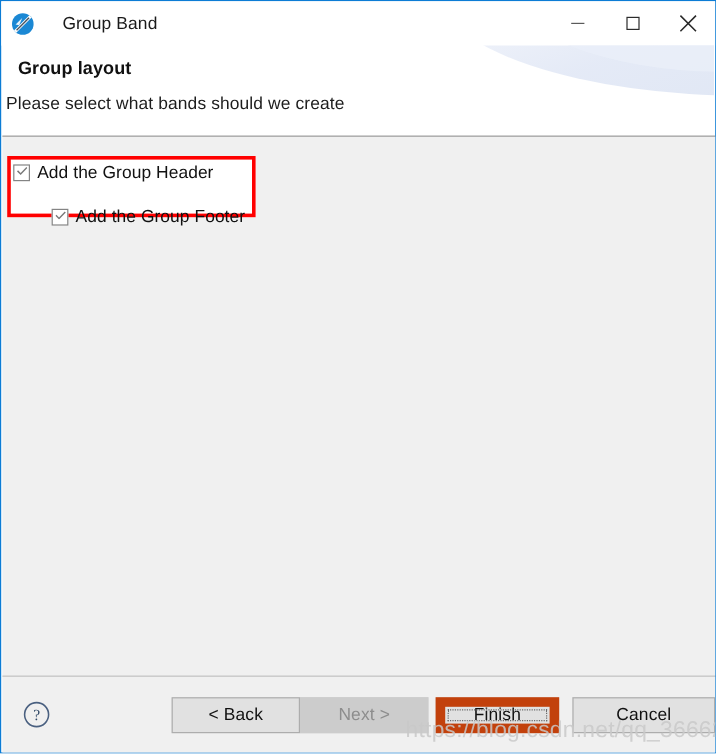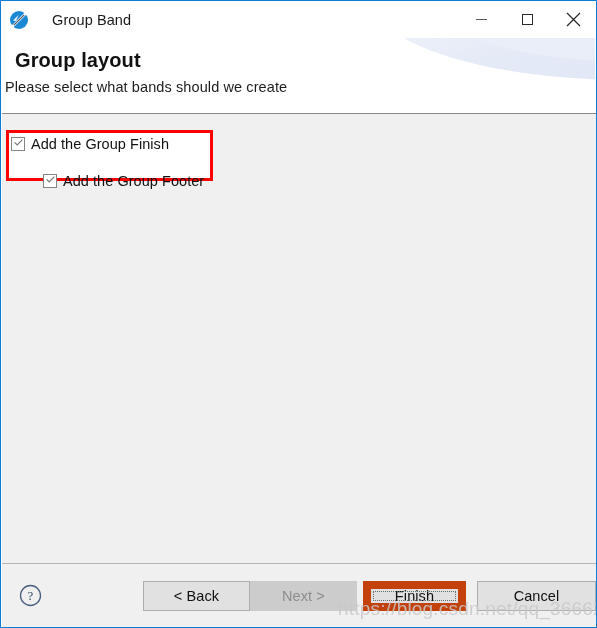--- a/index.html
+++ b/index.html
@@ -99,21 +99,21 @@
     top: -58px;
     width: 190px;
     height: 80px;
     border-bottom-left-radius: 100% 100%;
     background: #eaeff9;
     opacity: .8;
   }
   .header-title {
     position: absolute;
     left: 13px; top: 11px;
-    font-size: 20px;
+    font-size: 15px;
     font-weight: bold;
     color: #111111;
     letter-spacing: .1px;
   }
   .header-desc {
     position: absolute;
     left: 3px; top: 41px;
     font-size: 14.5px;
     color: #1d1d1d;
     letter-spacing: .1px;
@@ -278,21 +278,21 @@
   <div class="content">
 
     <div class="highlight-box"></div>
 
     <div class="cb-row r1">
       <span class="checkbox">
         <svg class="tick" viewBox="0 0 9 7">
           <path d="M0.6 3.4 L3.2 6 L8.4 0.6" stroke="#7a7a7a" stroke-width="1.2" fill="none"></path>
         </svg>
       </span>
-      <span class="cb-label">Add the Group Finish</span>
+      <span class="cb-label">Add the Group Header</span>
     </div>
 
     <div class="cb-row r2">
       <span class="checkbox">
         <svg class="tick" viewBox="0 0 9 7">
           <path d="M0.6 3.4 L3.2 6 L8.4 0.6" stroke="#7a7a7a" stroke-width="1.2" fill="none"></path>
         </svg>
       </span>
       <span class="cb-label">Add the Group Footer</span>
     </div>

